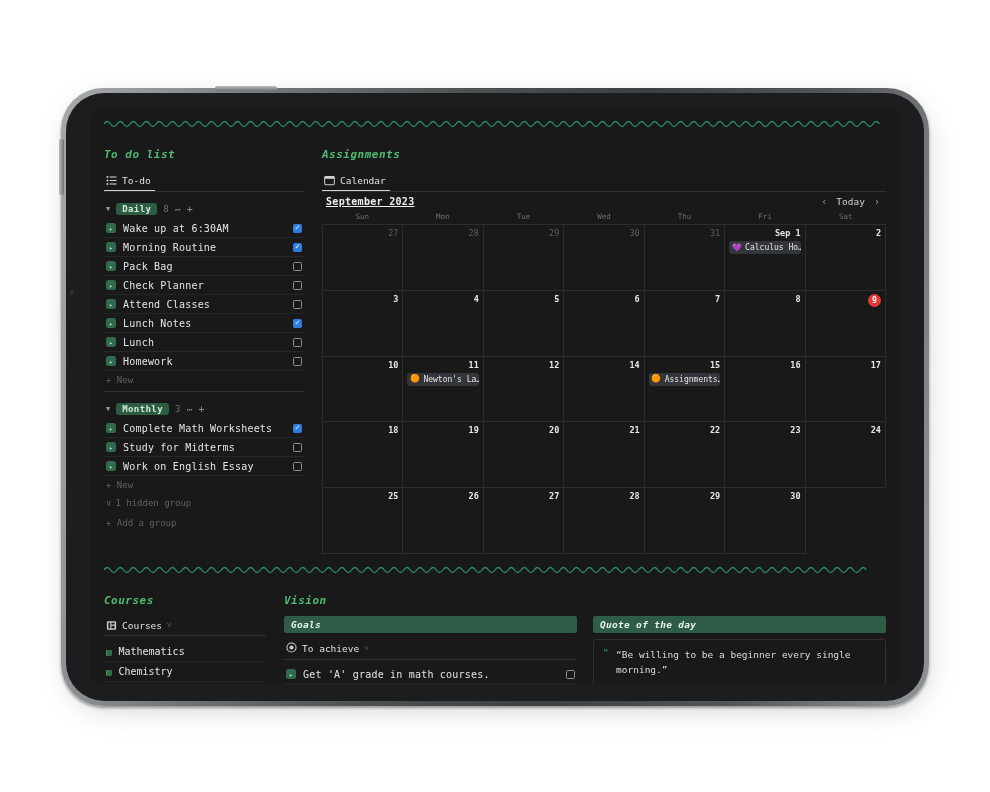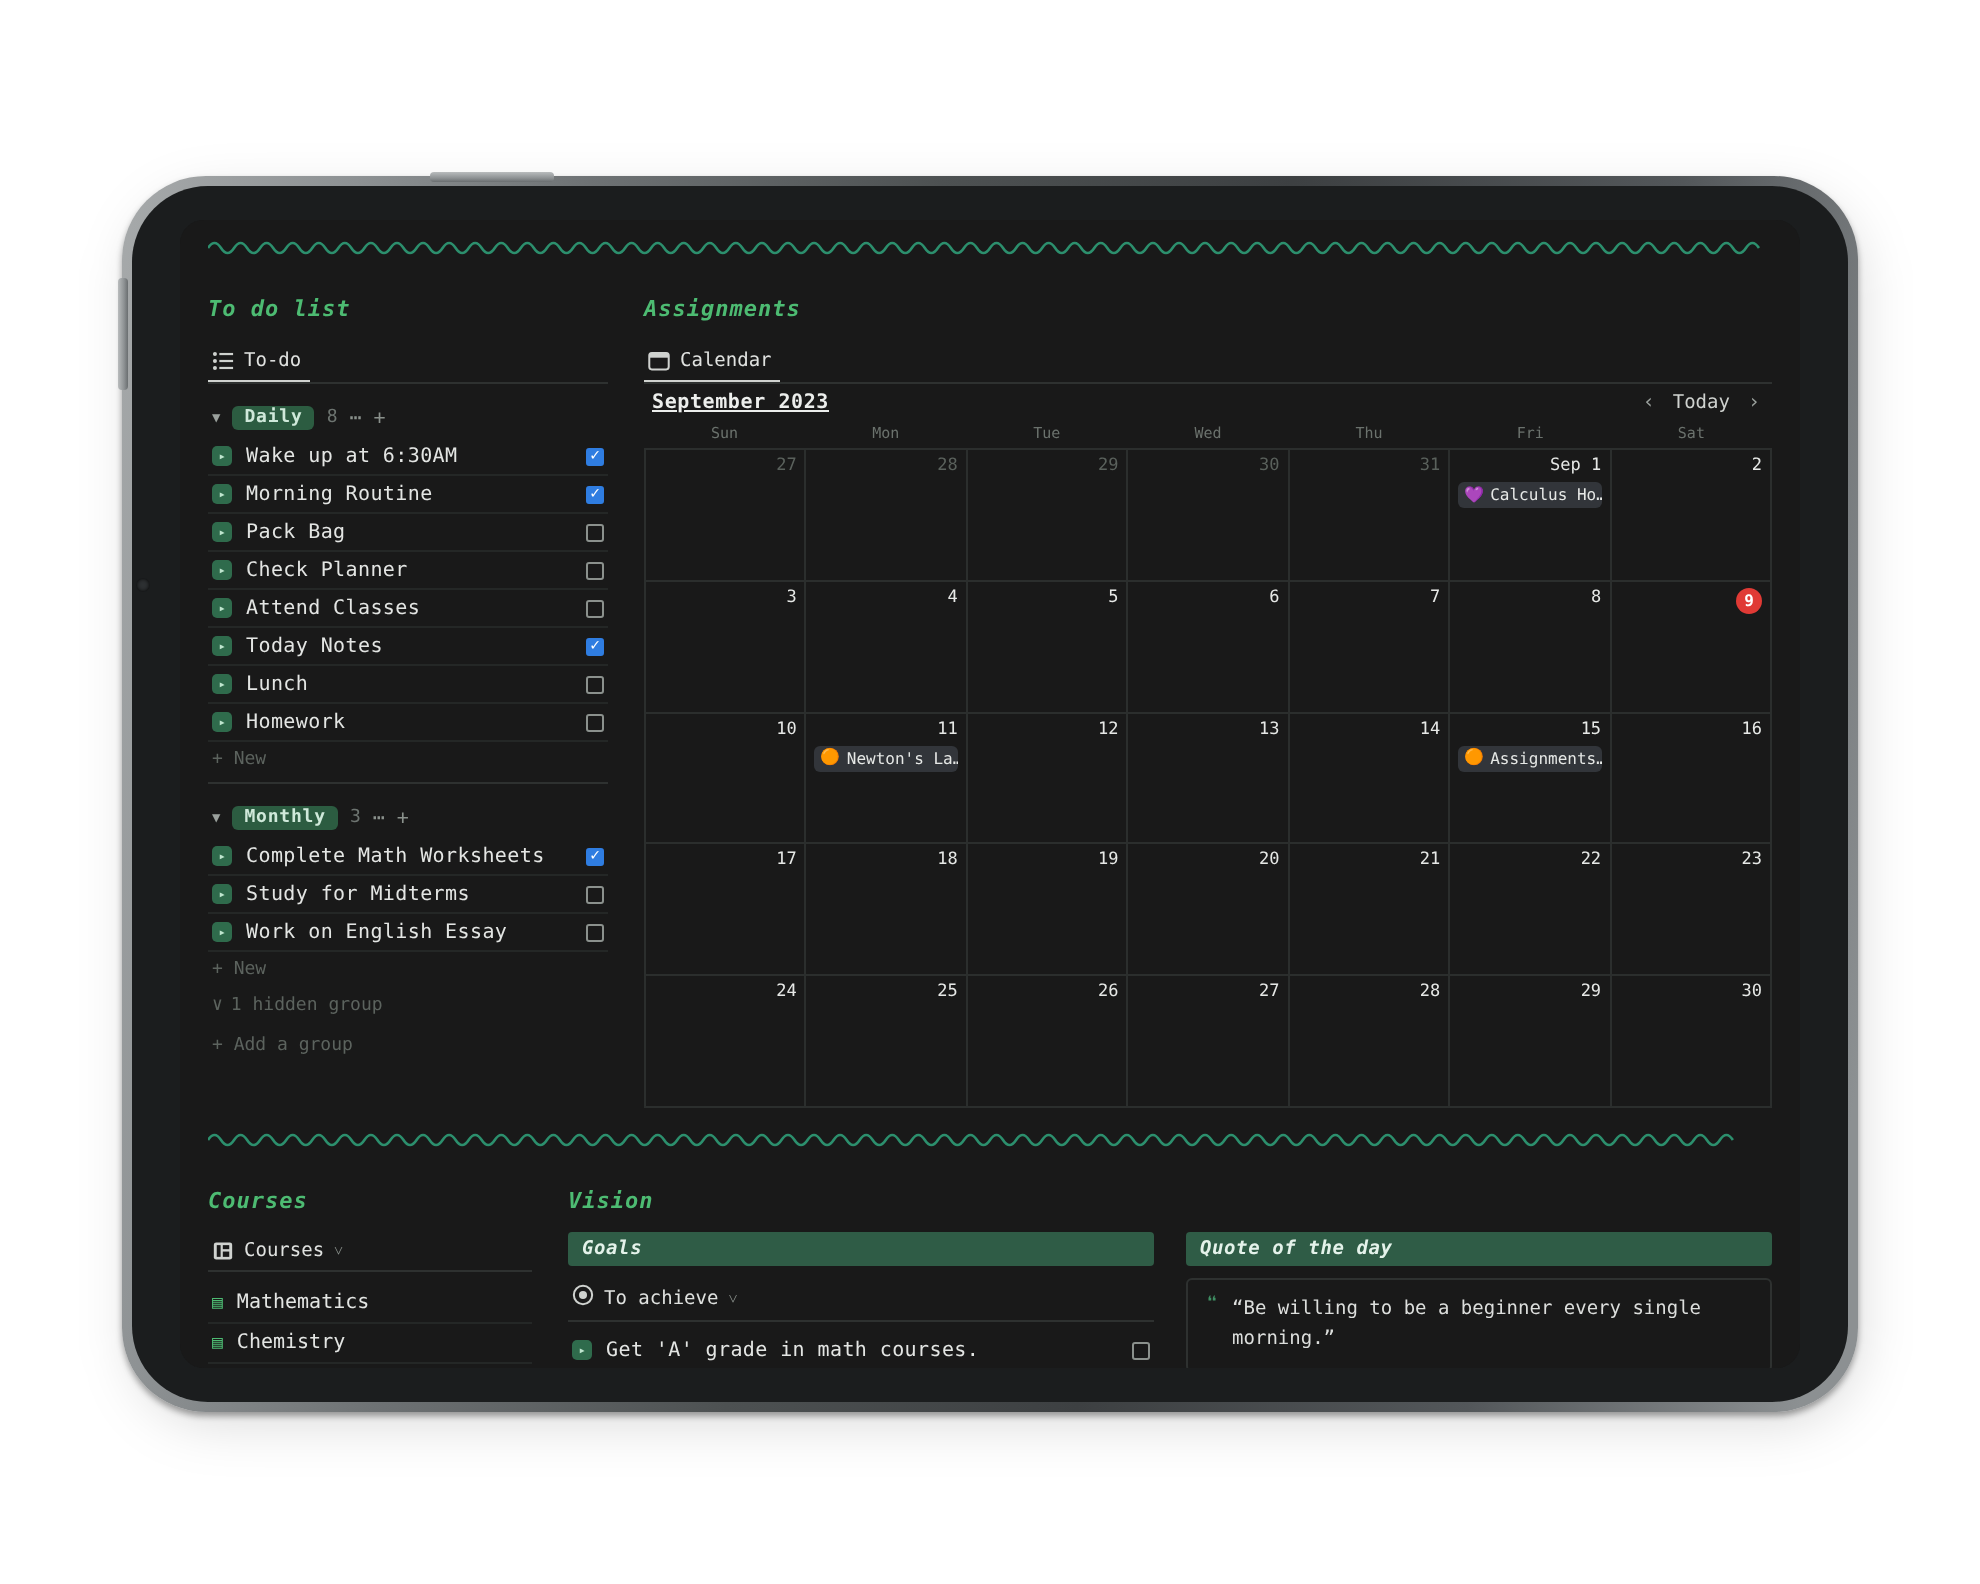--- a/index.html
+++ b/index.html
@@ -129,21 +129,21 @@
   .cgrid {
     display: grid; grid-template-columns: repeat(7,1fr);
     grid-template-rows: repeat(5,1fr);
     border-top: 1px solid #2b2e2d; border-left: 1px solid #2b2e2d;
     height: 330px;
   }
   .cell {
     border-right: 1px solid #2b2e2d; border-bottom: 1px solid #2b2e2d;
     padding: 3px 4px; position: relative; overflow: hidden;
   }
-  .dnum { font-size: 8.5px; color: #e6e8e6; text-align: right; display:block; font-weight:normal;}
+  .dnum { font-size: 8.5px; color: #e6e8e6; text-align: right; display:block; font-weight:bold;}
   .dnum.dim { color: #5a615c; font-weight: normal; }
   .today-pill {
     display:inline-flex; align-items:center; justify-content:center;
     width: 13px; height: 13px; border-radius: 50%;
     background: #e03a35; color:#fff; font-size: 8px; font-weight: bold;
     float: right;
   }
   .ev {
     margin-top: 3px; background: #32353a; border-radius: 3px;
     font-size: 8px; color: #e6e8e6; padding: 2px 3px;
@@ -248,21 +248,21 @@
               <span class="label">Check Planner</span>
               <span class="cbox"></span>
             </div>
             <div class="trow">
               <span class="pico">▸</span>
               <span class="label">Attend Classes</span>
               <span class="cbox"></span>
             </div>
             <div class="trow">
               <span class="pico">▸</span>
-              <span class="label">Today Notes</span>
+              <span class="label">Lunch Notes</span>
               <span class="cbox on"></span>
             </div>
             <div class="trow">
               <span class="pico">▸</span>
               <span class="label">Lunch</span>
               <span class="cbox"></span>
             </div>
             <div class="trow">
               <span class="pico">▸</span>
               <span class="label">Homework</span>
@@ -393,23 +393,20 @@
               </div>
               <div class="cell">
                 <span class="dnum">11</span>
                 <div class="ev">
                   <span class="dot">🟠</span>
                   <span>Newton's La…</span>
                 </div>
               </div>
               <div class="cell">
                 <span class="dnum">12</span>
-              </div>
-              <div class="cell">
-                <span class="dnum">13</span>
               </div>
               <div class="cell">
                 <span class="dnum">14</span>
               </div>
               <div class="cell">
                 <span class="dnum">15</span>
                 <div class="ev">
                   <span class="dot">🟠</span>
                   <span>Assignments…</span>
                 </div>

